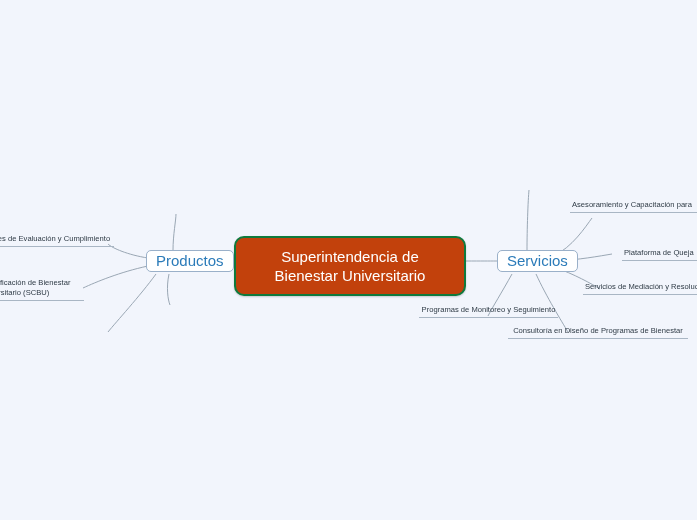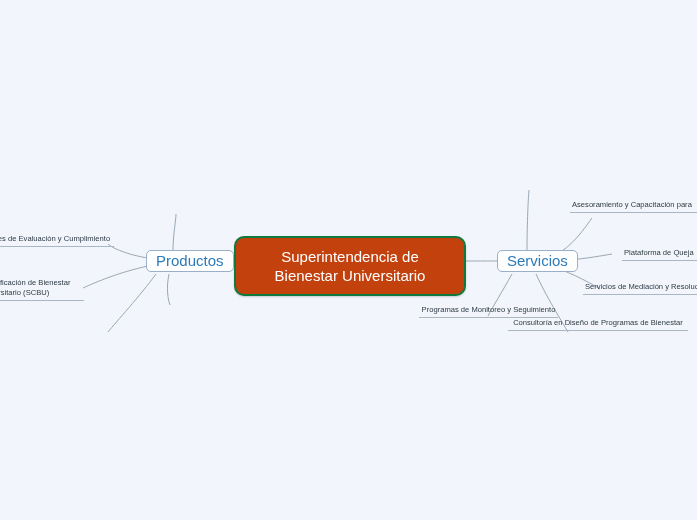--- a/index.html
+++ b/index.html
@@ -107,17 +107,17 @@
 
 
 
 
   <div class="node leaf-node" style="left:570px; top:200px; width:127px; text-align:left;">Asesoramiento y Capacitación para</div>
 
   <div class="node leaf-node" style="left:622px; top:248px; width:75px; text-align:left;">Plataforma de Queja</div>
 
   <div class="node leaf-node" style="left:583px; top:282px; width:114px; text-align:left;">Servicios de Mediación y Resoluc</div>
 
-  <div class="node leaf-node" style="left:508px; top:318px; width:180px;">Consultoría en Diseño de Programas de Bienestar</div>
+  <div class="node leaf-node" style="left:508px; top:326px; width:180px;">Consultoría en Diseño de Programas de Bienestar</div>
 
   <div class="node leaf-node" style="left:419px; top:305px; width:139px;">Programas de Monitoreo y Seguimiento</div>
 
 </div>
 
 </body></html>

